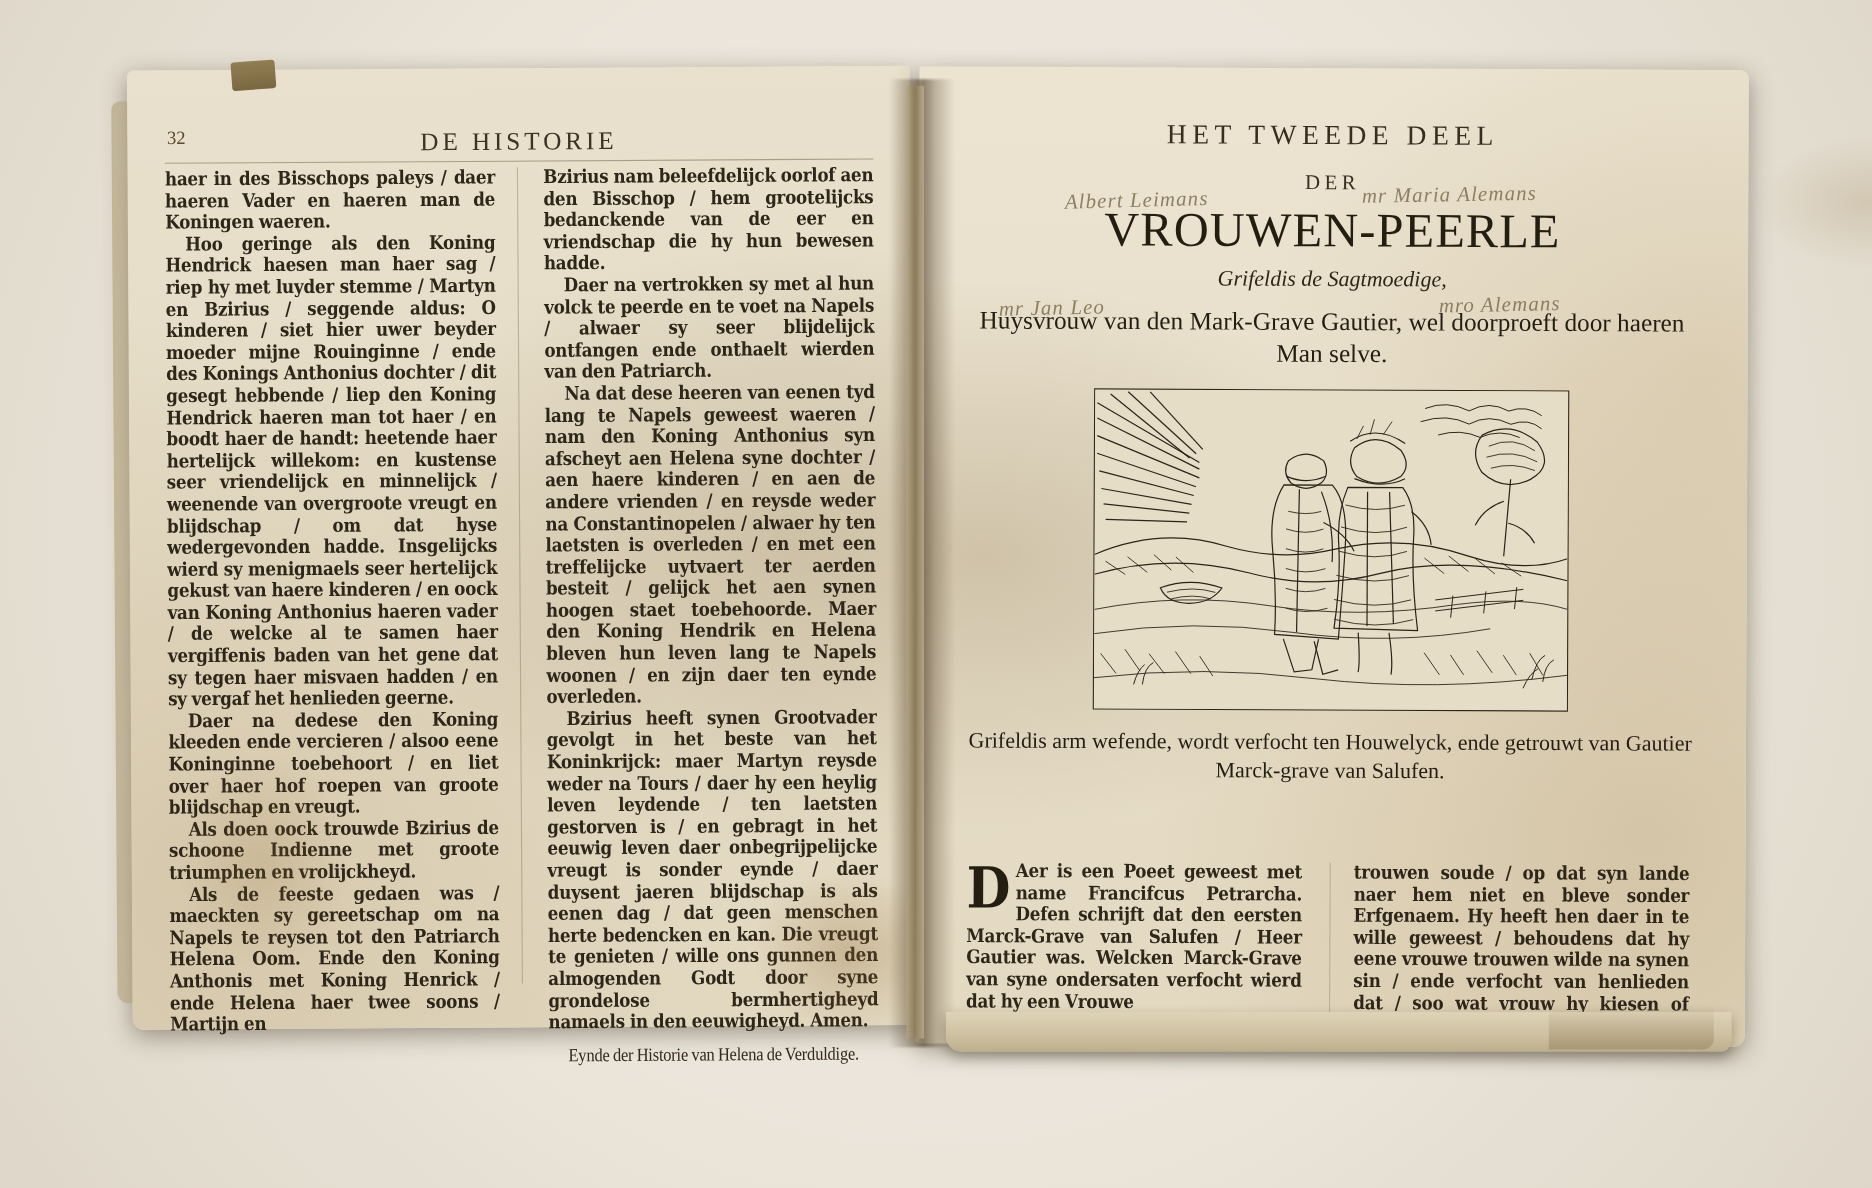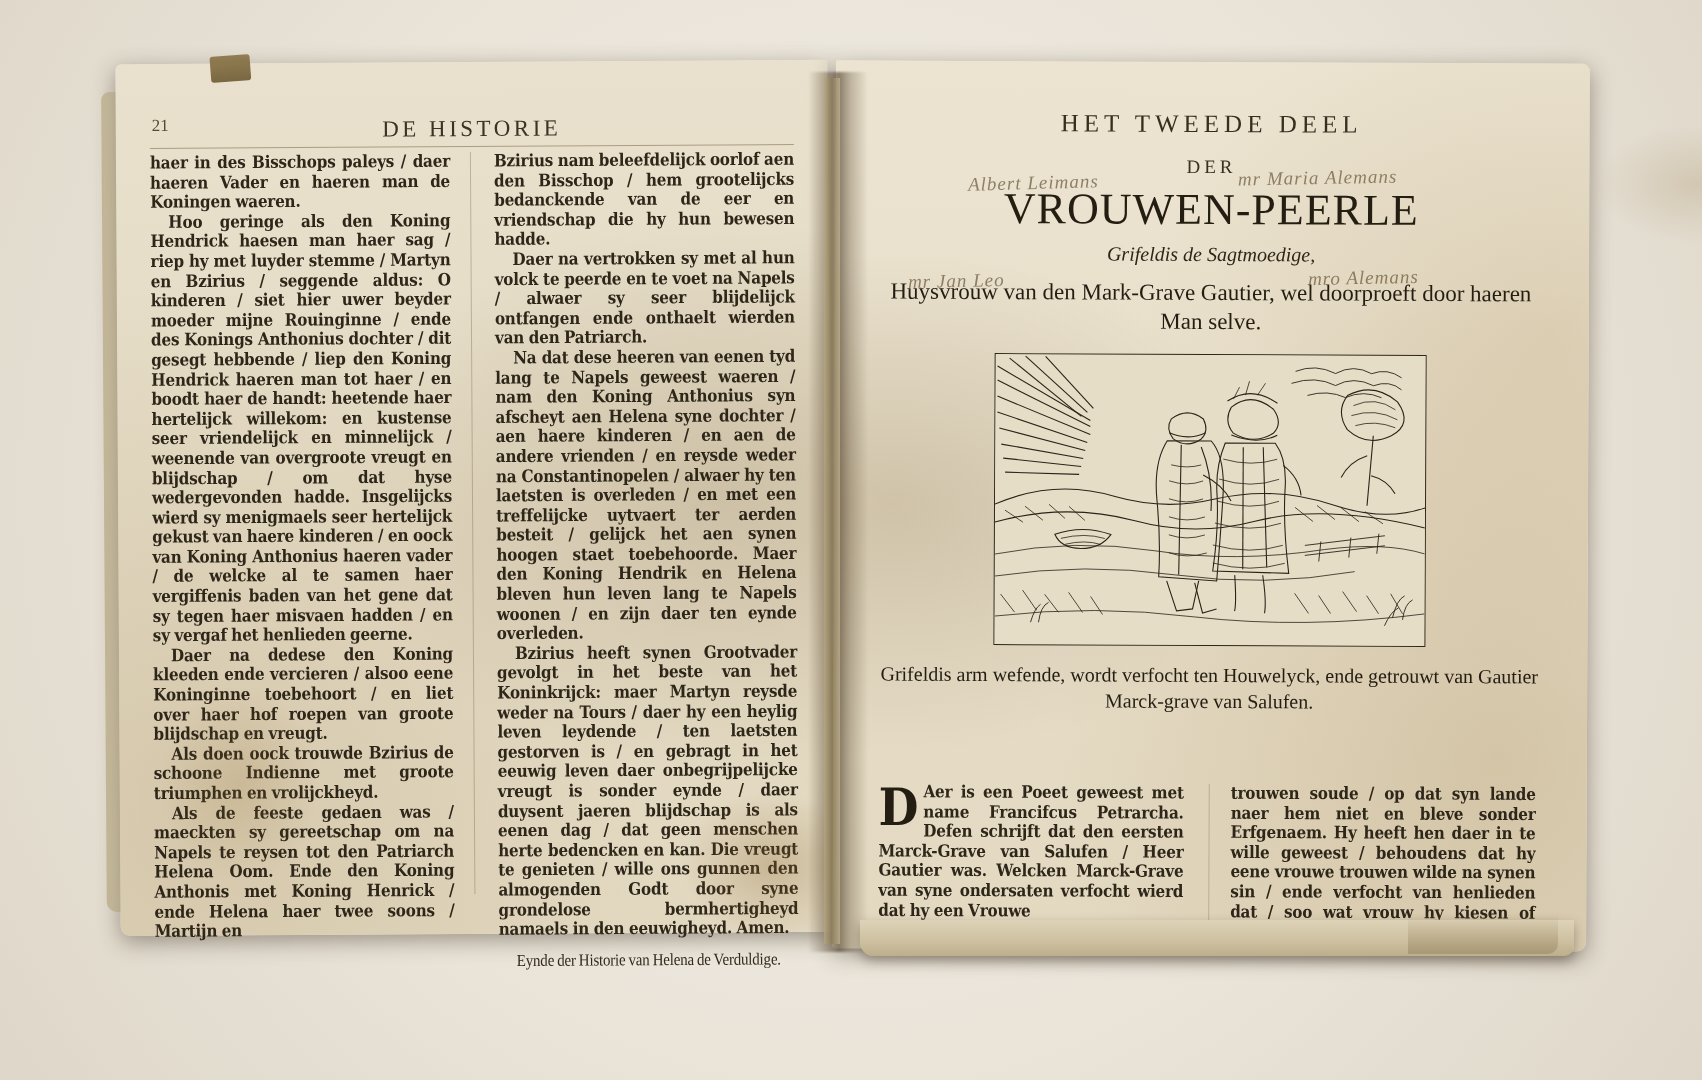--- a/index.html
+++ b/index.html
@@ -186,21 +186,21 @@
 
 <div class="photo">
 
   <div class="book">
 
     <div class="stack-left"></div>
 
     <div class="page page-left">
       <div class="tab"></div>
       <div class="lp-inner">
-        <div class="folio">21</div>
+        <div class="folio">32</div>
         <div class="running-head">DE HISTORIE</div>
         <div class="rule"></div>
 
         <div class="cols">
           <div class="divider"></div>
 
           <div class="col col-a goth">
             <p>haer in des Bisschops paleys / daer haeren Vader en haeren man de Koningen waeren.</p>
             <p class="ind">Hoo geringe als den Koning Hendrick haesen man haer sag / riep hy met luyder stemme / Martyn en Bzirius / seggende aldus: O kinderen / siet hier uwer beyder moeder mijne Rouinginne / ende des Konings Anthonius dochter / dit gesegt hebbende / liep den Koning Hendrick haeren man tot haer / en boodt haer de handt: heetende haer hertelijck willekom: en kustense seer vriendelijck en minnelijck / weenende van overgroote vreugt en blijdschap / om dat hyse wedergevonden hadde. Insgelijcks wierd sy menigmaels seer hertelijck gekust van haere kinderen / en oock van Koning Anthonius haeren vader / de welcke al te samen haer vergiffenis baden van het gene dat sy tegen haer misvaen hadden / en sy vergaf het henlieden geerne.</p>
             <p class="ind">Daer na dedese den Koning kleeden ende vercieren / alsoo eene Koninginne toebehoort / en liet over haer hof roepen van groote blijdschap en vreugt.</p>

